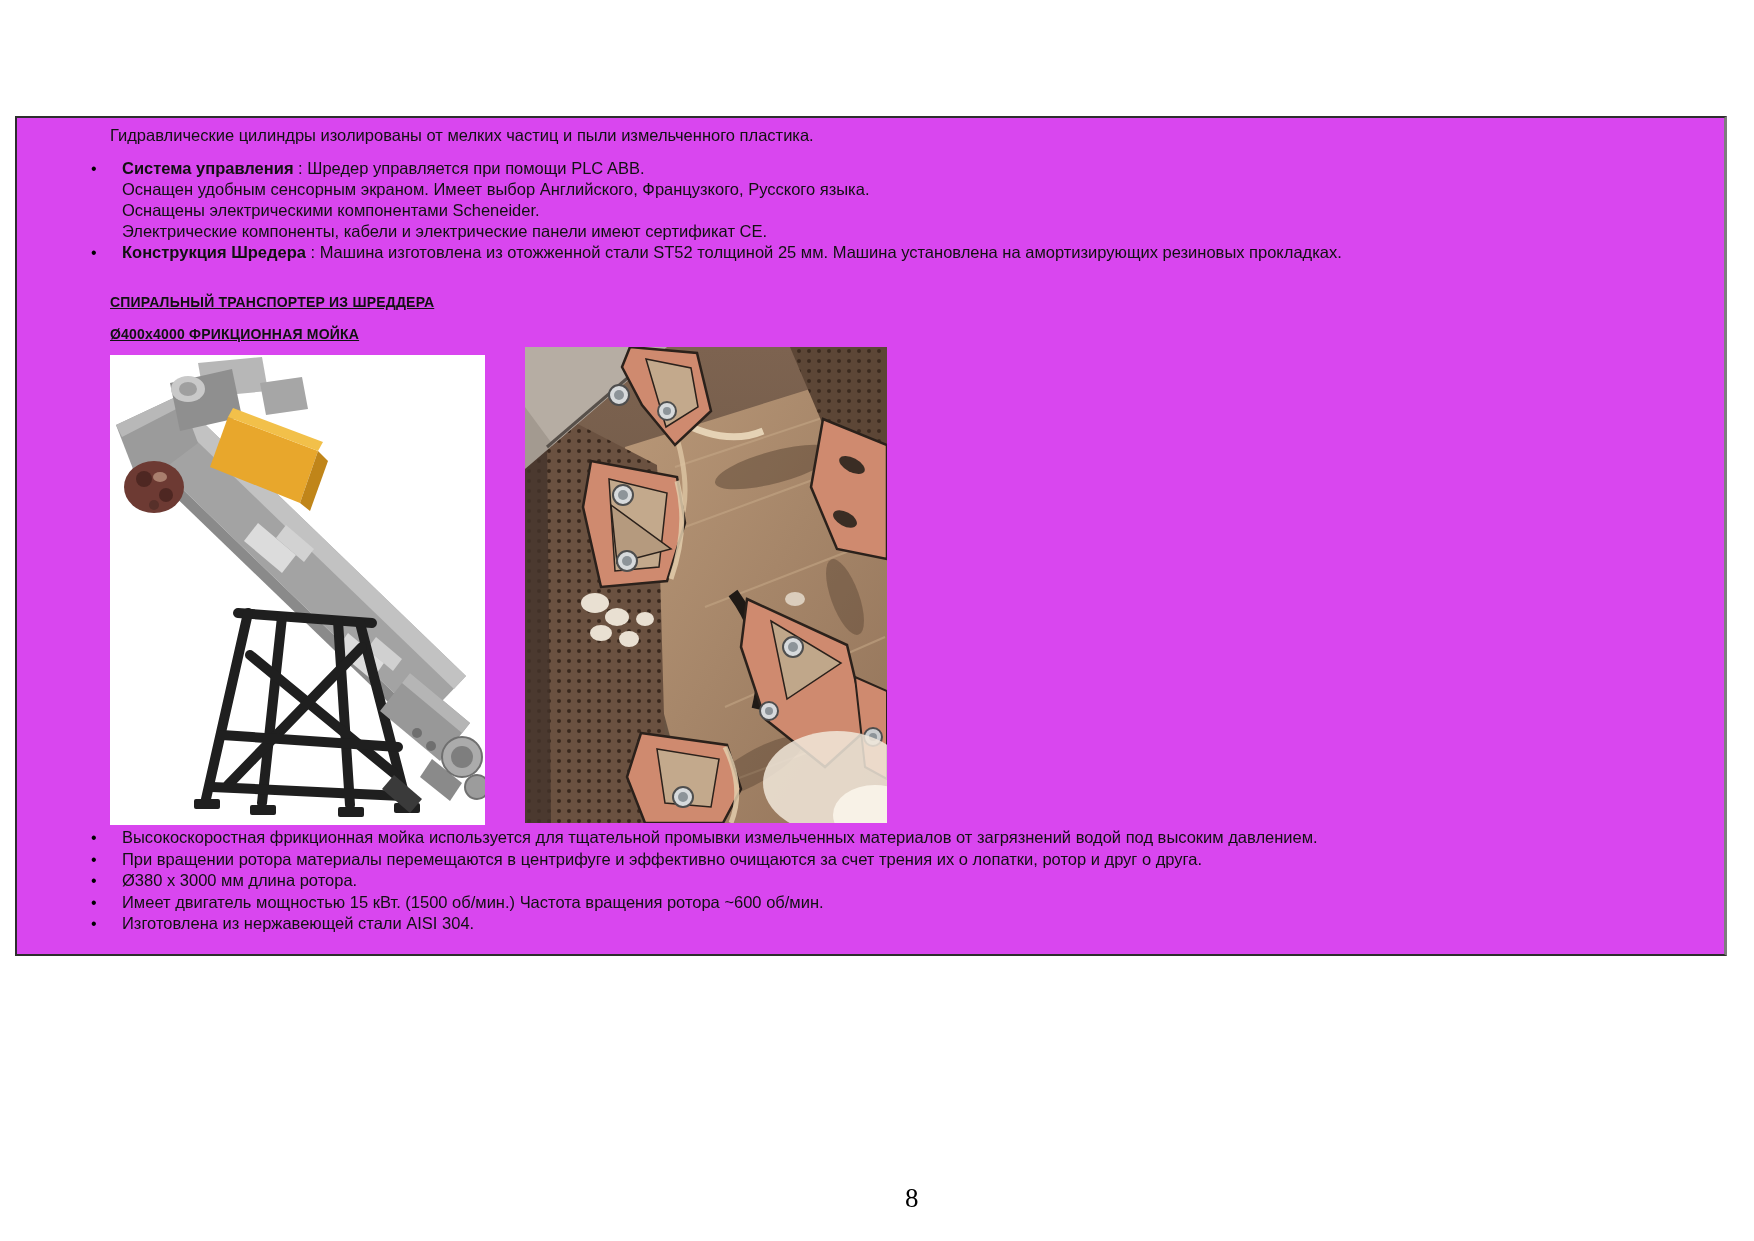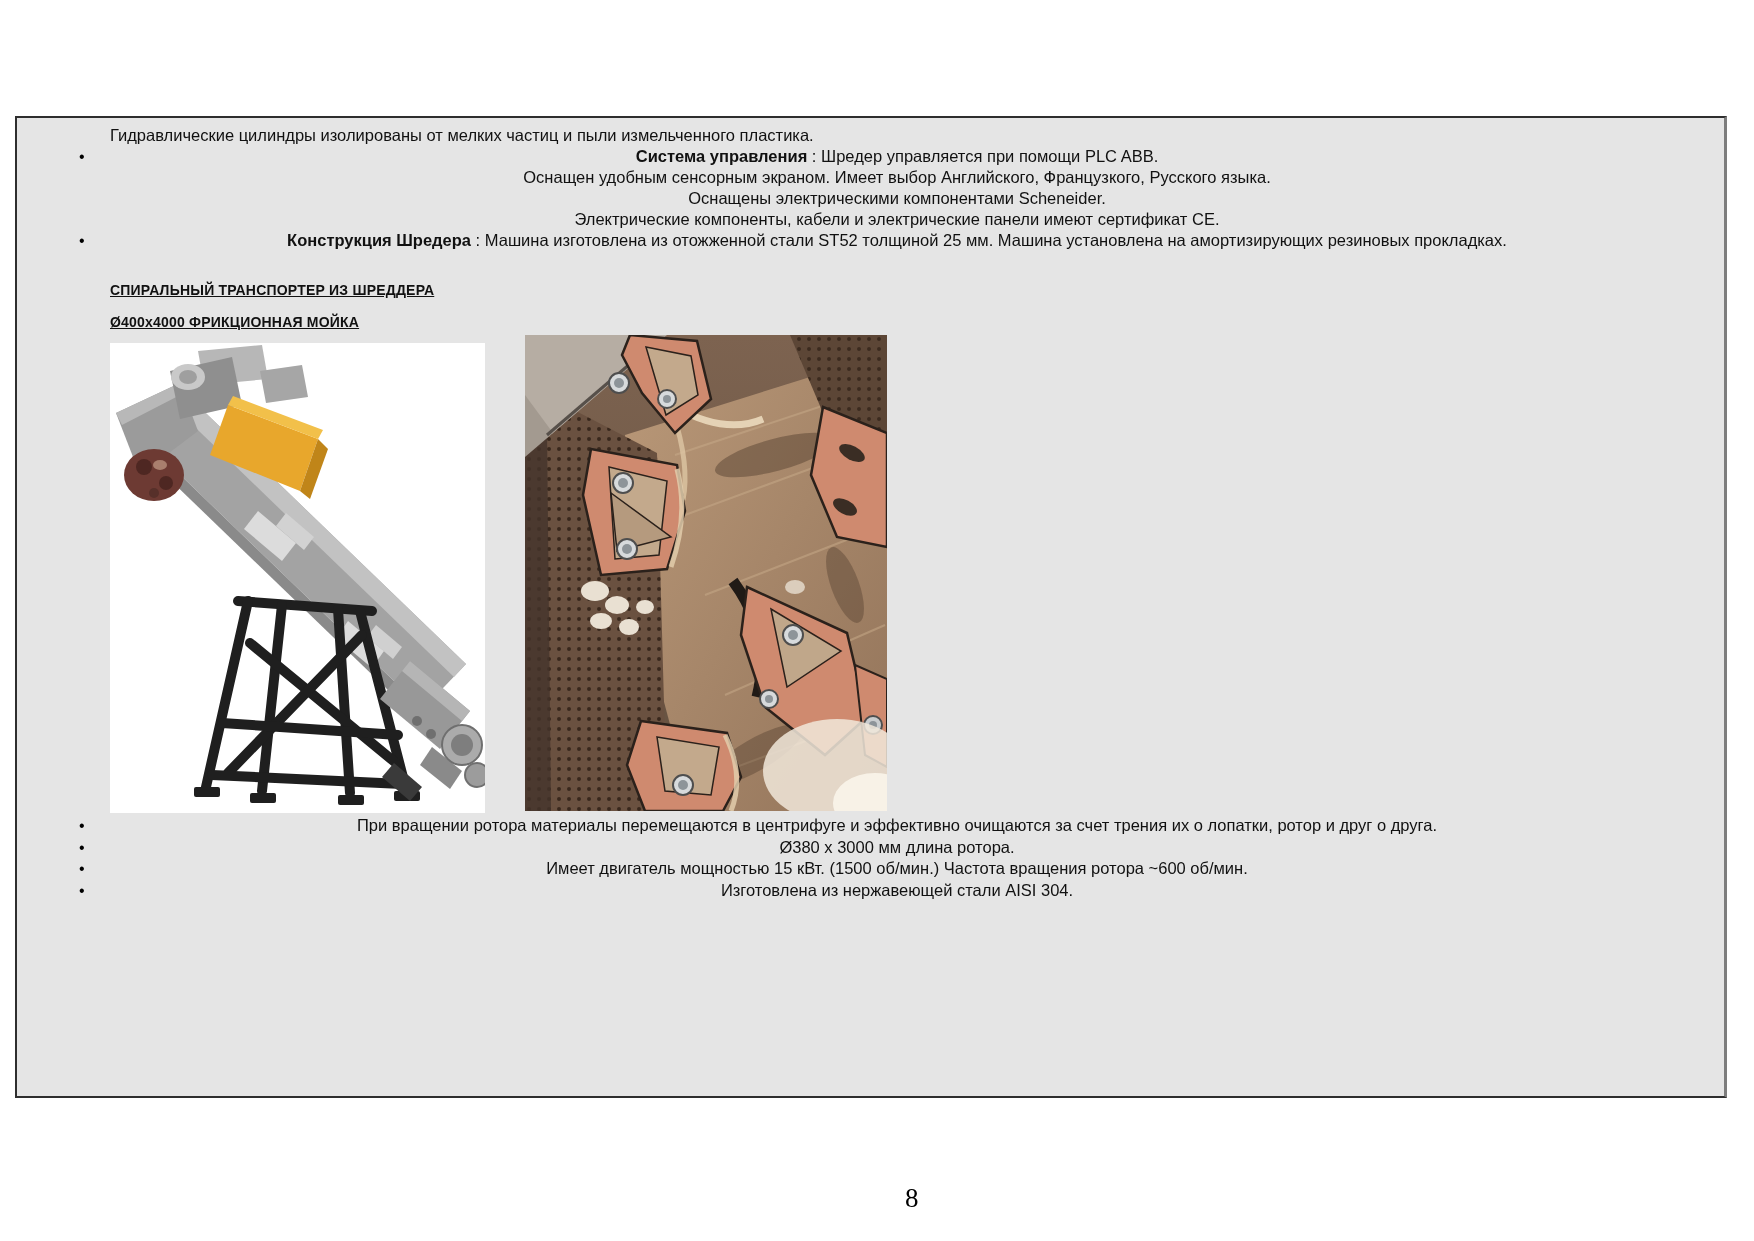--- a/index.html
+++ b/index.html
@@ -6,34 +6,34 @@
   .page{
     position:relative;
     width:1754px;height:1241px;
     background:#ffffff;
     font-family:"Liberation Sans","DejaVu Sans",sans-serif;
     color:#111111;
     overflow:hidden;
   }
   .frame{
     position:absolute;left:15px;top:116px;
-    width:1712px;height:982px;
+    width:1712px;height:840px;
     box-sizing:border-box;
     border:2px solid #2e2e2e;
     border-right:3px solid #7d7d7d;
-    background:#e5e5e5;
+    background:#d946ef;
   }
   .content{
     position:absolute;inset:0;
     padding:7px 40px 0 93px;
     font-size:16.5px;line-height:21px;
   }
   .intro{margin:0;}
   b{font-weight:bold;}
-  ul.blist{list-style:none;margin:0;padding:0;text-align:center;}
+  ul.blist{list-style:none;margin:12px;padding:0;}
   ul.blist>li{position:relative;margin:0;}
   ul.blist>li::before{
     content:"\2022";
     position:absolute;left:-31px;top:0;
     font-size:16px;color:#000;
   }
   .line{display:block;}
   .blk1{margin-top:19px;}
   li.gap{margin-top:21px;}
   h2{
@@ -263,20 +263,21 @@
               <ellipse cx="270" cy="252" rx="10" ry="7" opacity="0.8"></ellipse>
             </g>
 
             <ellipse cx="312" cy="436" rx="74" ry="52" fill="#f1e8da" opacity="0.85"></ellipse>
             <ellipse cx="350" cy="468" rx="42" ry="30" fill="#f8f2e7"></ellipse>
           </g>
         </svg>
       </div>
 
       <ul class="blist bottom">
+        <li>Высокоскоростная фрикционная мойка используется для тщательной промывки измельченных материалов от загрязнений водой под высоким давлением.</li>
         <li>При вращении ротора материалы перемещаются в центрифуге и эффективно очищаются за счет трения их о лопатки, ротор и друг о друга.</li>
         <li>Ø380 x 3000 мм длина ротора.</li>
         <li>Имеет двигатель мощностью 15 кВт. (1500 об/мин.) Частота вращения ротора ~600 об/мин.</li>
         <li>Изготовлена из нержавеющей стали AISI 304.</li>
       </ul>
 
     </div>
   </div>
 
   <div class="page-num">8</div>

